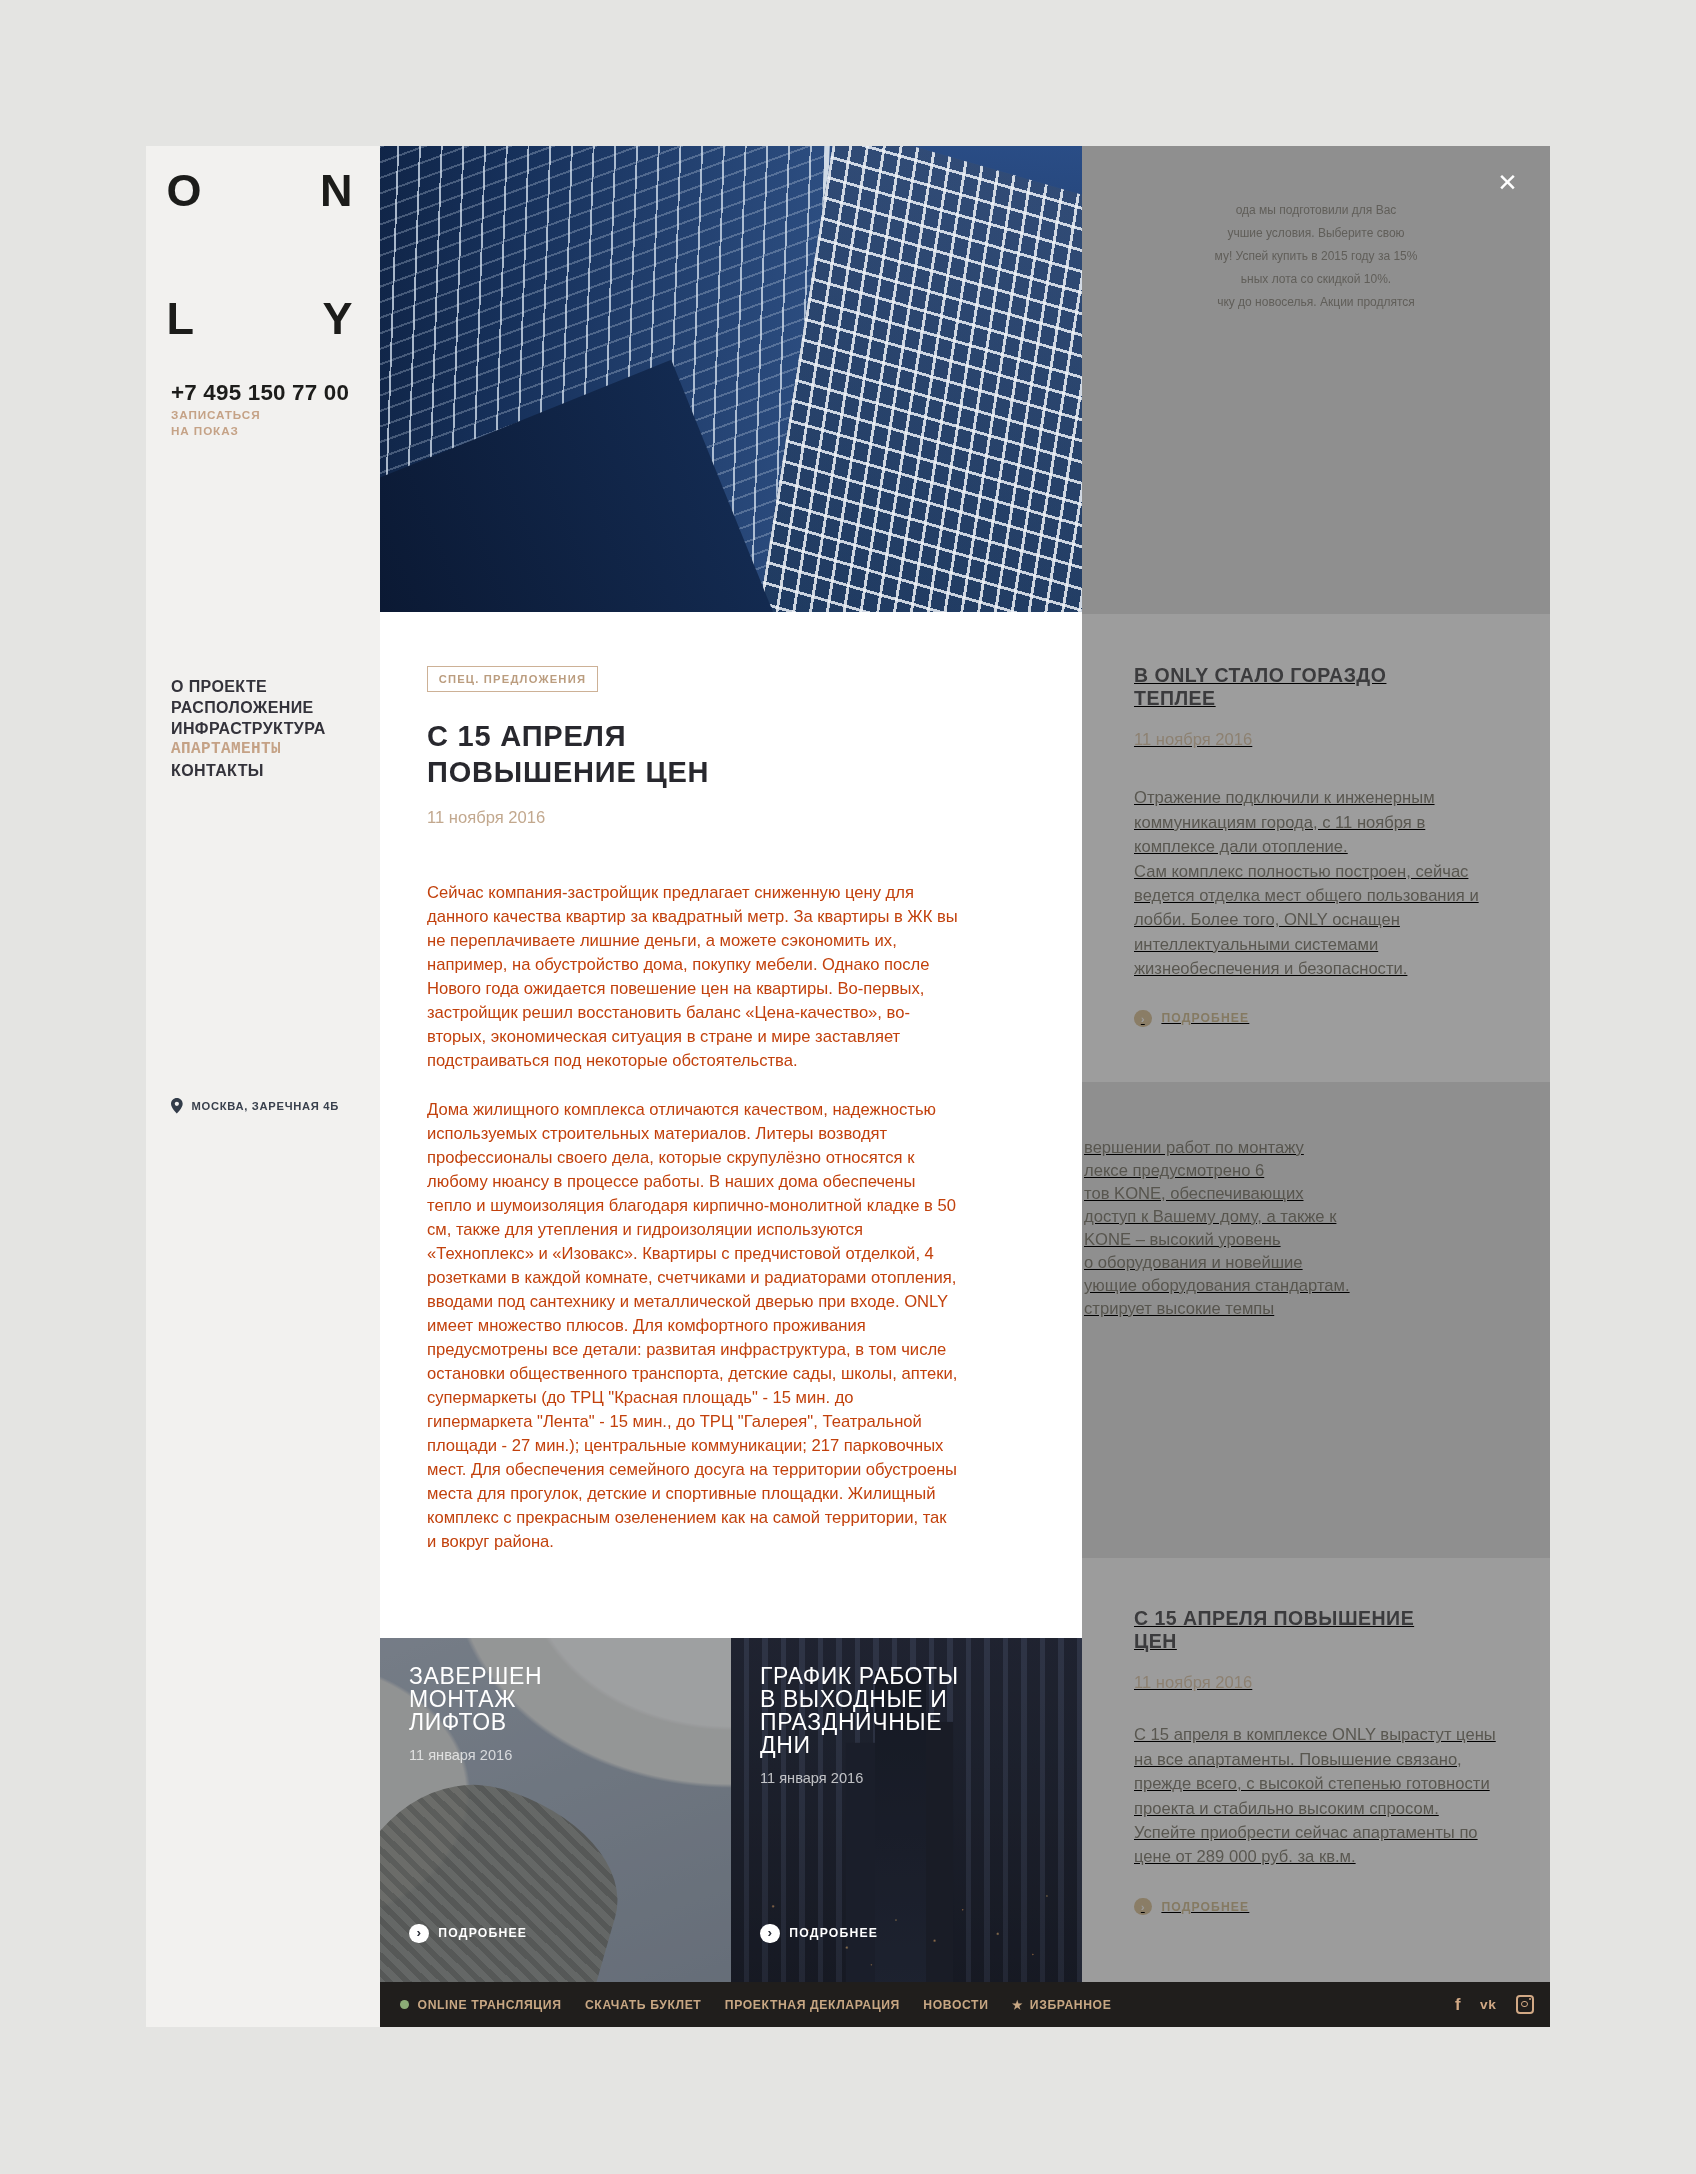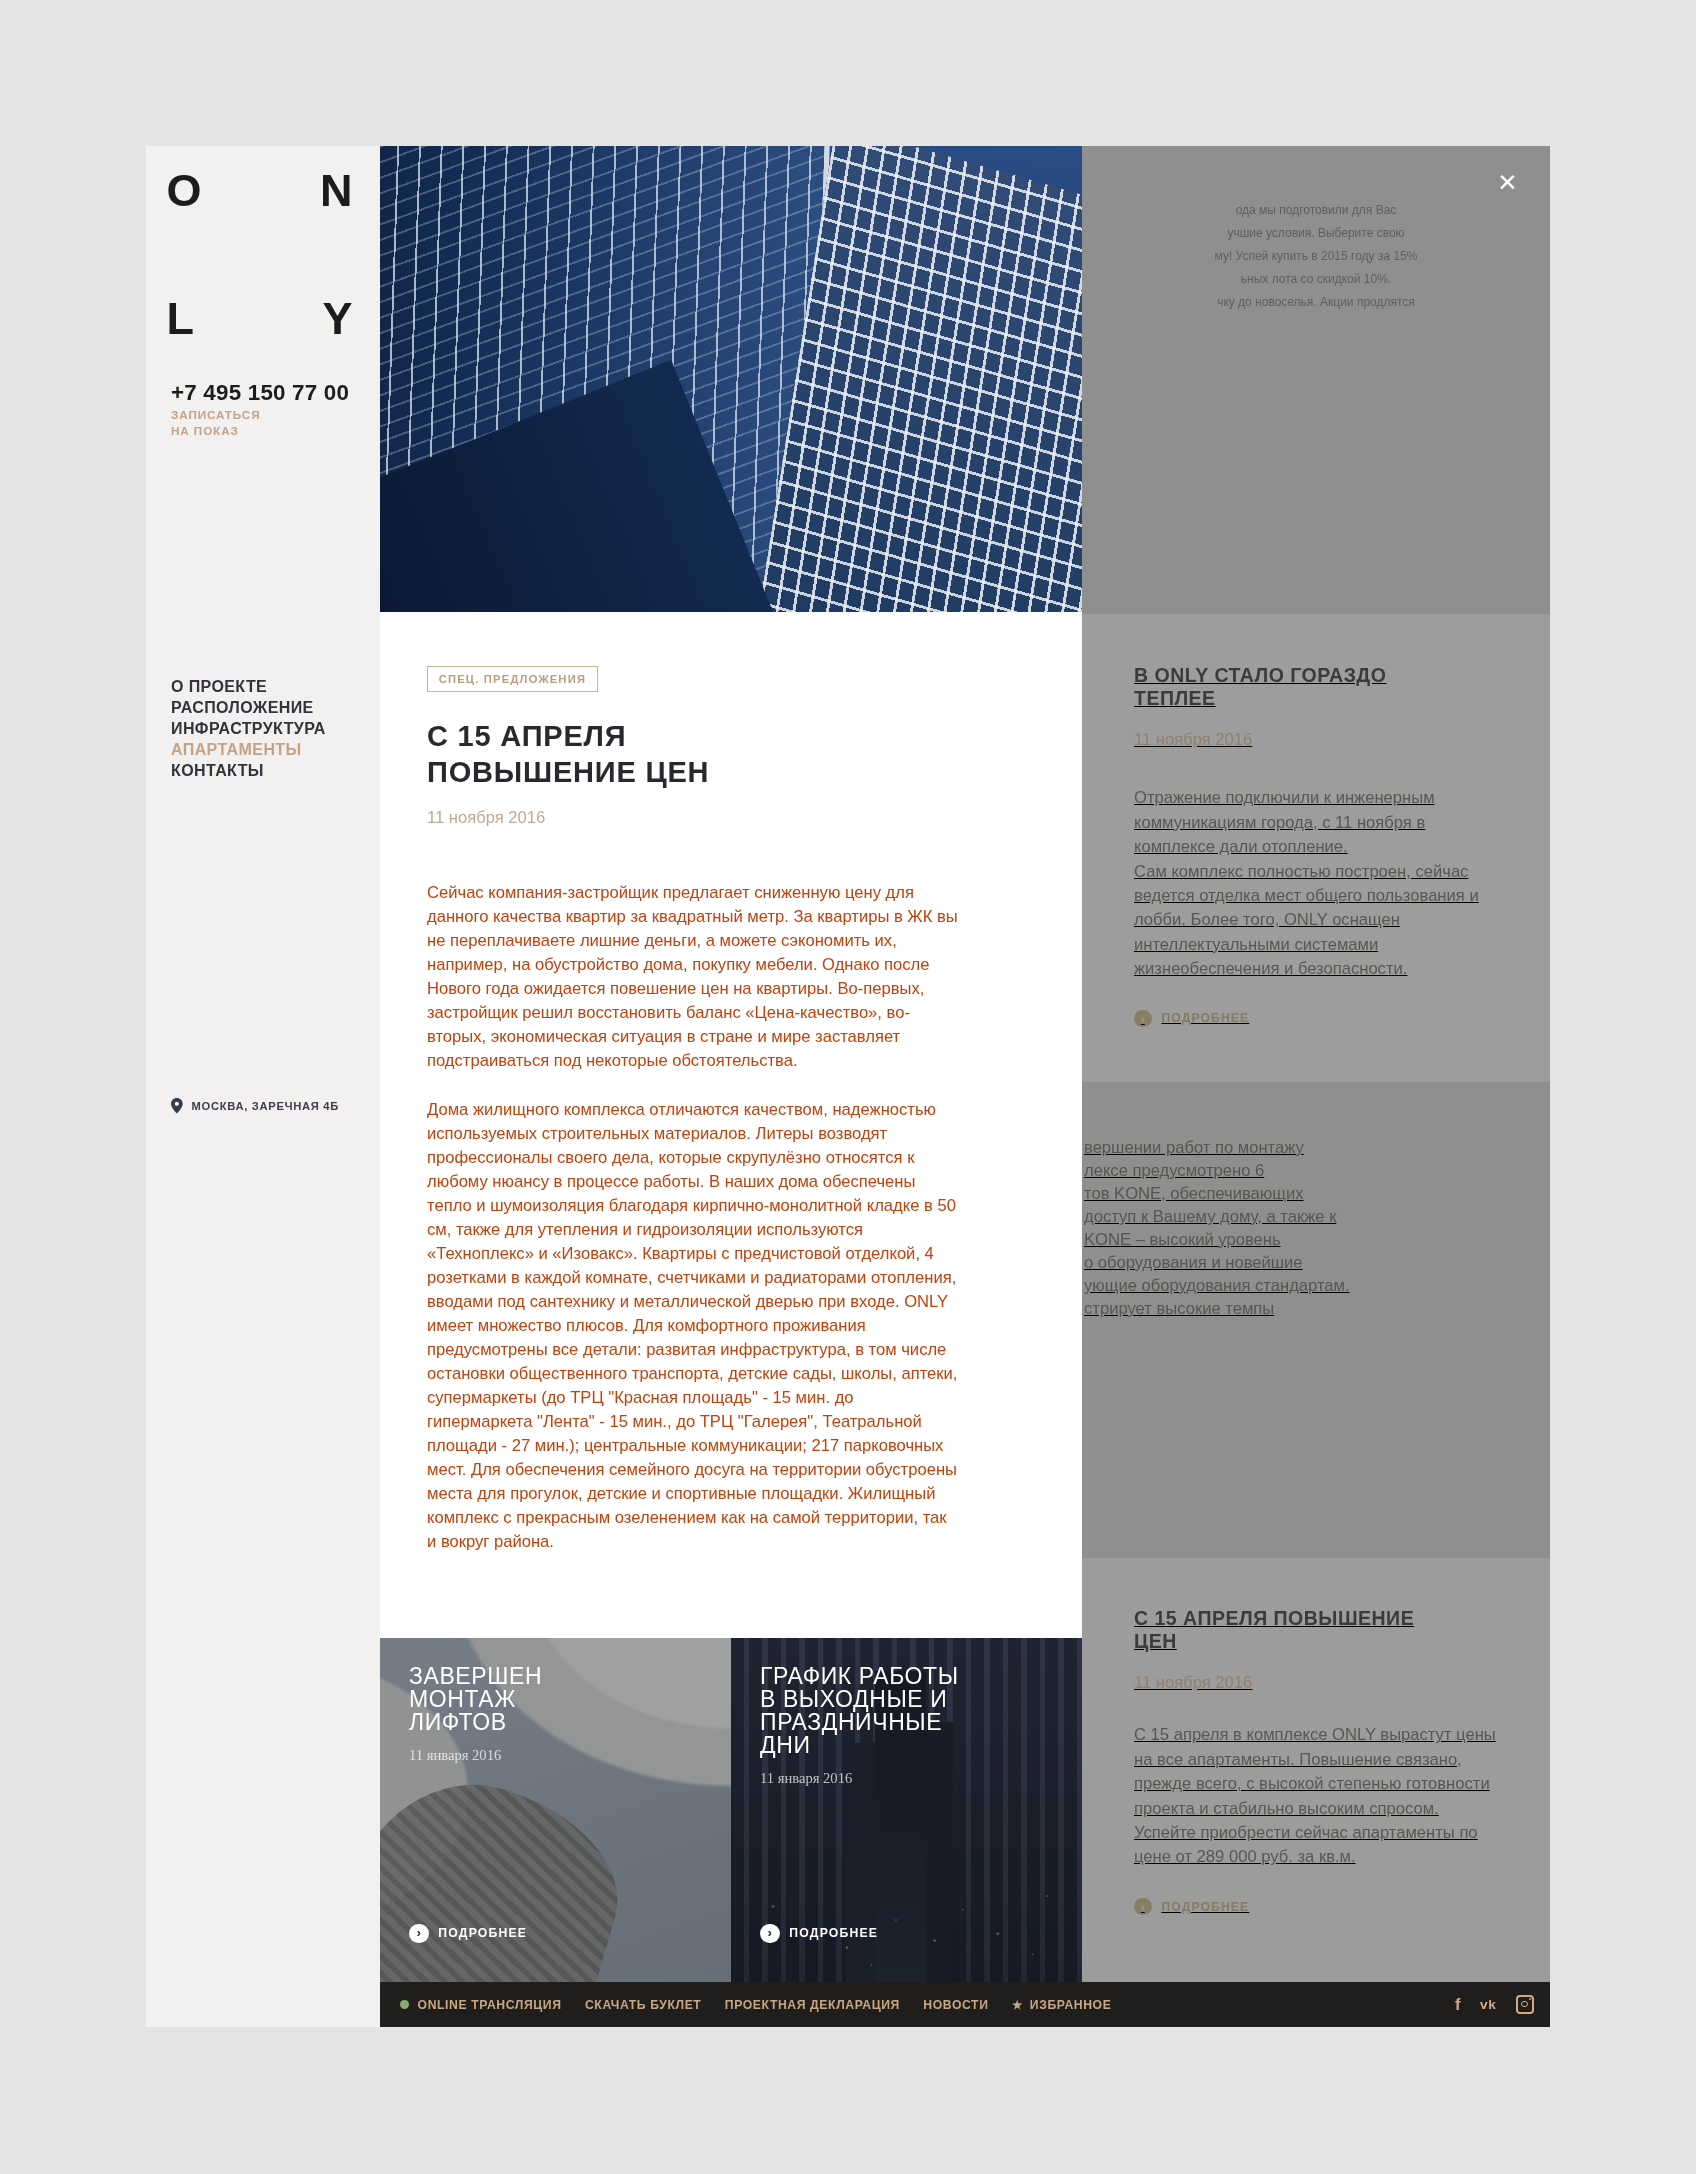--- a/index.html
+++ b/index.html
@@ -14,21 +14,21 @@
   .window{position:absolute;left:146px;top:146px;width:1404px;height:1881px;background:#fff;}
   
   .sidebar{position:absolute;left:0;top:0;width:234px;height:1881px;background:#f2f1ef;z-index:3;}
   .logo{position:absolute;left:20.5px;top:23.4px;width:186px;color:#1c1c1a;font-weight:700;font-size:45px;line-height:43px;cursor:pointer;}
   .logo-row{display:flex;justify-content:space-between;}
   .logo-row+.logo-row{margin-top:85px;}
   .phone{position:absolute;left:25px;top:234px;font-size:22.4px;font-weight:700;letter-spacing:0.2px;color:#1d1d1b;}
   .cta{position:absolute;left:25px;top:261px;font-size:11.7px;line-height:15.6px;font-weight:700;letter-spacing:0.9px;color:#c5a286;cursor:pointer;}
   .nav{position:absolute;left:25px;top:530px;}
   .nav-item{display:block;font-size:16px;line-height:21px;font-weight:700;letter-spacing:0.4px;color:#34333b;cursor:pointer;text-decoration:none;}
-  .nav-item.active{color:#c5a286;}
+  .nav-item.active{color:#c5a286;font-family:Liberation Mono, monospace;}
   .loc{position:absolute;left:25px;top:952px;display:flex;align-items:center;gap:8.8px;}
   .loc svg{display:block;}
   .loc-label{font-size:11.2px;font-weight:700;letter-spacing:0.7px;color:#39404d;}
   
   .center{position:absolute;left:234px;top:0;width:702px;height:1881px;z-index:2;}
   
   .hero{position:absolute;left:0;top:0;width:702px;height:466px;overflow:hidden;background:linear-gradient(185deg,#2a4d86 0%,#1d3a6a 40%,#122b55 100%);}
   .hero-t1{position:absolute;left:-166px;top:-88px;width:624px;height:683px;transform:rotate(-20deg) skewX(-22deg);
     background:
       repeating-linear-gradient(90deg, rgba(205,218,233,.8) 0 2px, rgba(24,40,70,0) 2px 23.4px),
@@ -47,21 +47,21 @@
   .badge{display:inline-block;border:1px solid #cdb196;color:#bb9d7f;font-size:11.2px;font-weight:700;letter-spacing:1.2px;padding:5.9px 10.7px;}
   .article h1{margin:26px 0 0 0;font-size:29px;line-height:36px;font-weight:700;letter-spacing:0.8px;color:#28282e;}
   .article .date{margin-top:18.5px;font-size:16.6px;color:#c2a88e;}
   .article p{width:532px;margin:24.4px 0 0 0;font-size:16.6px;line-height:24px;color:#c2410c;}
   .article p.first{margin-top:53px;}
   
   .cards{position:absolute;left:0;top:1492px;width:702px;height:344px;display:flex;}
   .card{position:relative;width:351px;height:344px;overflow:hidden;box-sizing:border-box;padding:27px 29px;cursor:pointer;}
   .card-overlay{position:absolute;inset:0;background:rgba(36,40,50,.38);}
   .card-title{position:relative;z-index:2;font-size:23px;line-height:23px;font-weight:400;letter-spacing:0.6px;color:#fff;max-width:210px;}
-  .card-date{position:relative;z-index:2;margin-top:12.7px;font-size:14.6px;color:rgba(255,255,255,.72);font-family:Liberation Serif, serif;}
+  .card-date{position:relative;z-index:2;margin-top:12.7px;font-size:14.6px;color:rgba(255,255,255,.72);}
   .more{display:flex;align-items:center;gap:9.8px;cursor:pointer;}
   .card .more{position:absolute;z-index:2;left:29px;bottom:39px;}
   .more-ic{width:19.5px;height:19.5px;border-radius:50%;display:flex;align-items:center;justify-content:center;font-size:13.7px;font-weight:700;line-height:1;}
   .card .more-ic{background:#fff;color:#2a2e38;}
   .card .more-label{font-size:12.2px;font-weight:700;letter-spacing:1.2px;color:#fff;}
   
   .c1bg{position:absolute;inset:0;background:
       radial-gradient(150% 120% at 100% -20%, #e9eae6 0 38%, #d9dad4 39% 52%, rgba(0,0,0,0) 53%),
       radial-gradient(130% 100% at -25% 45%, #d4d5cf 0 38%, rgba(0,0,0,0) 39%),
       linear-gradient(160deg,#a7b1bb 0%,#99a4ae 55%,#8e99a4 100%);}

